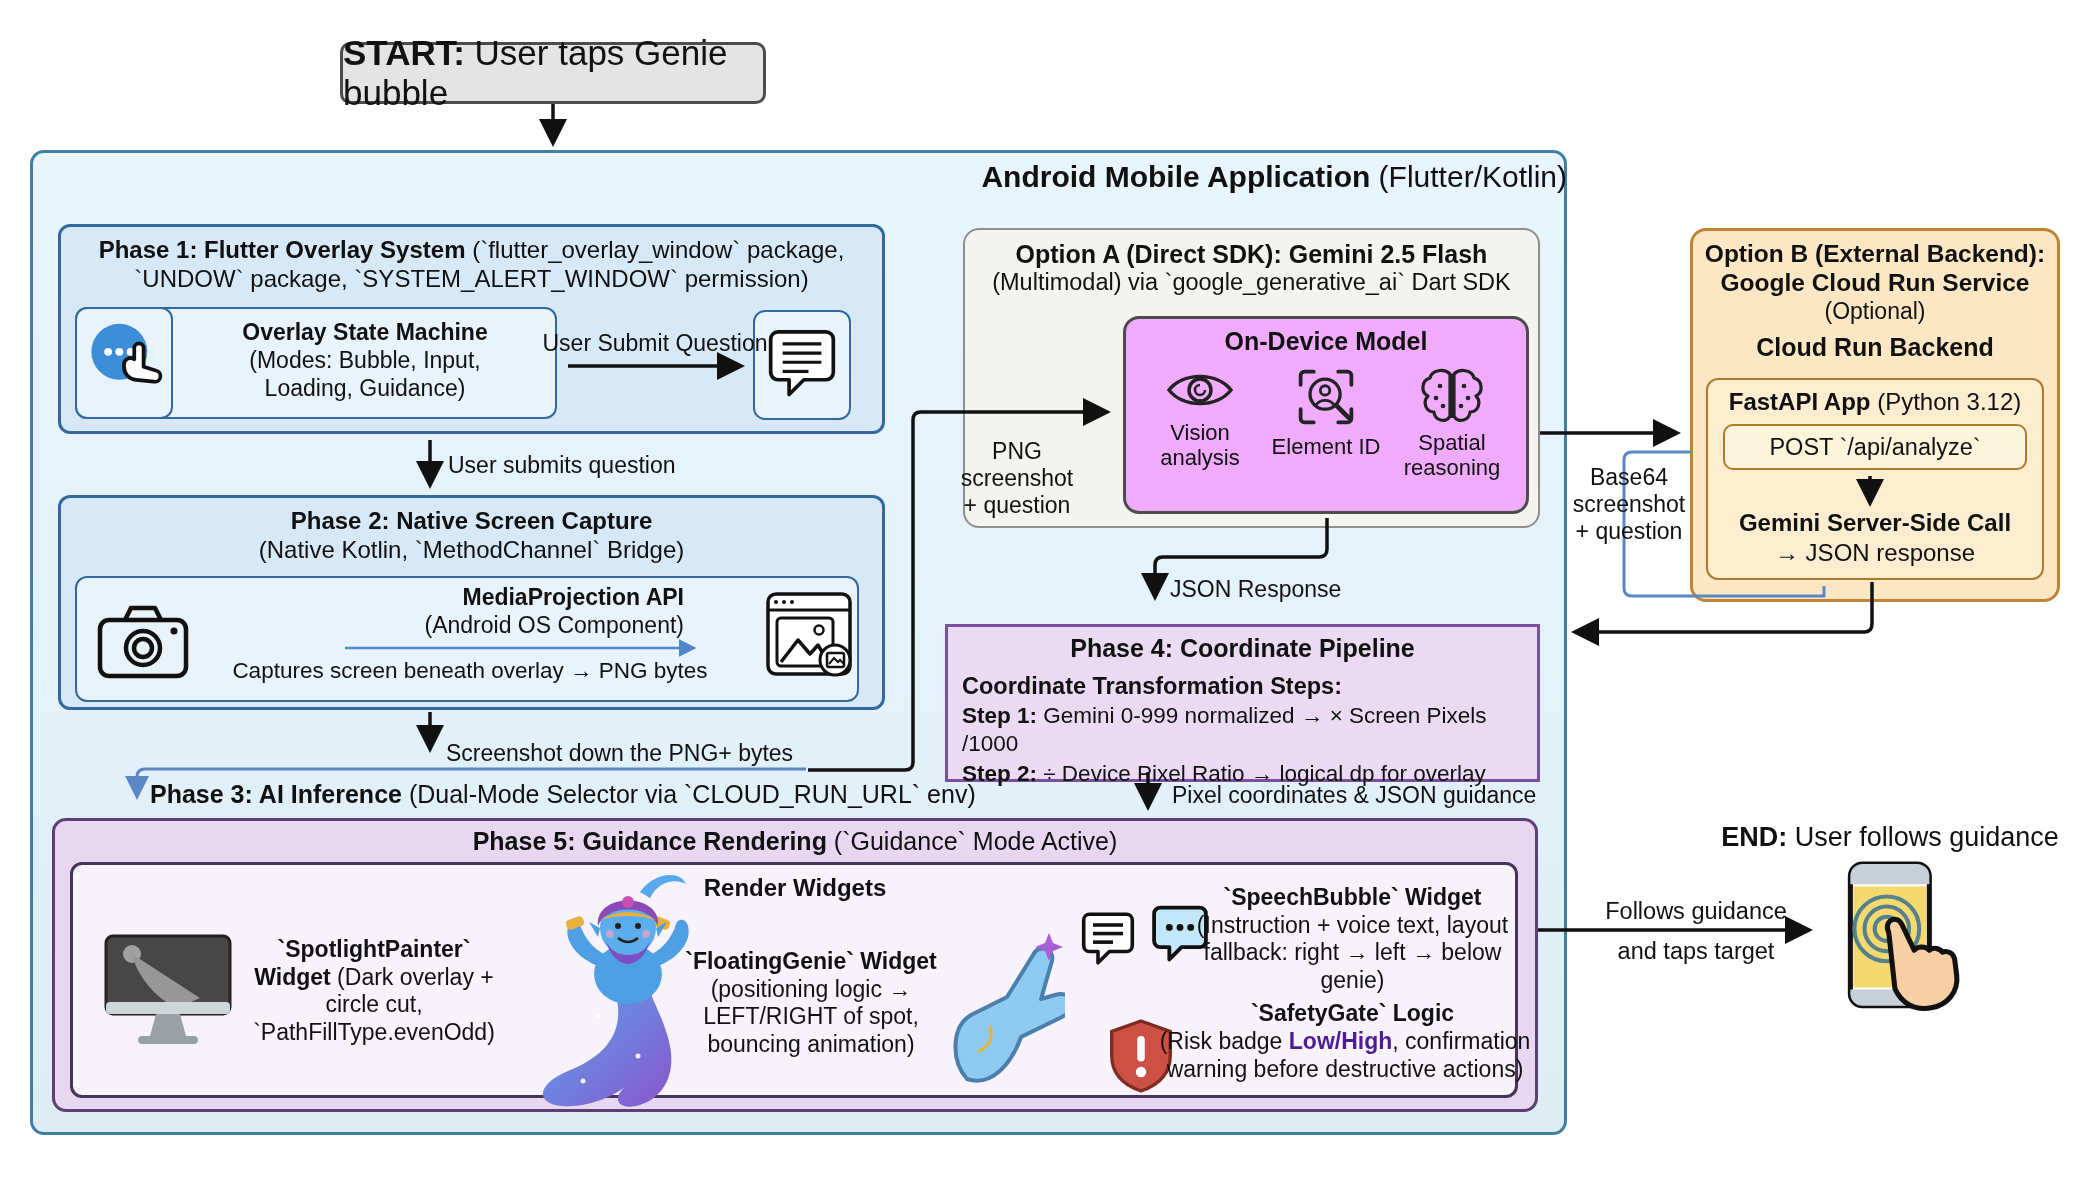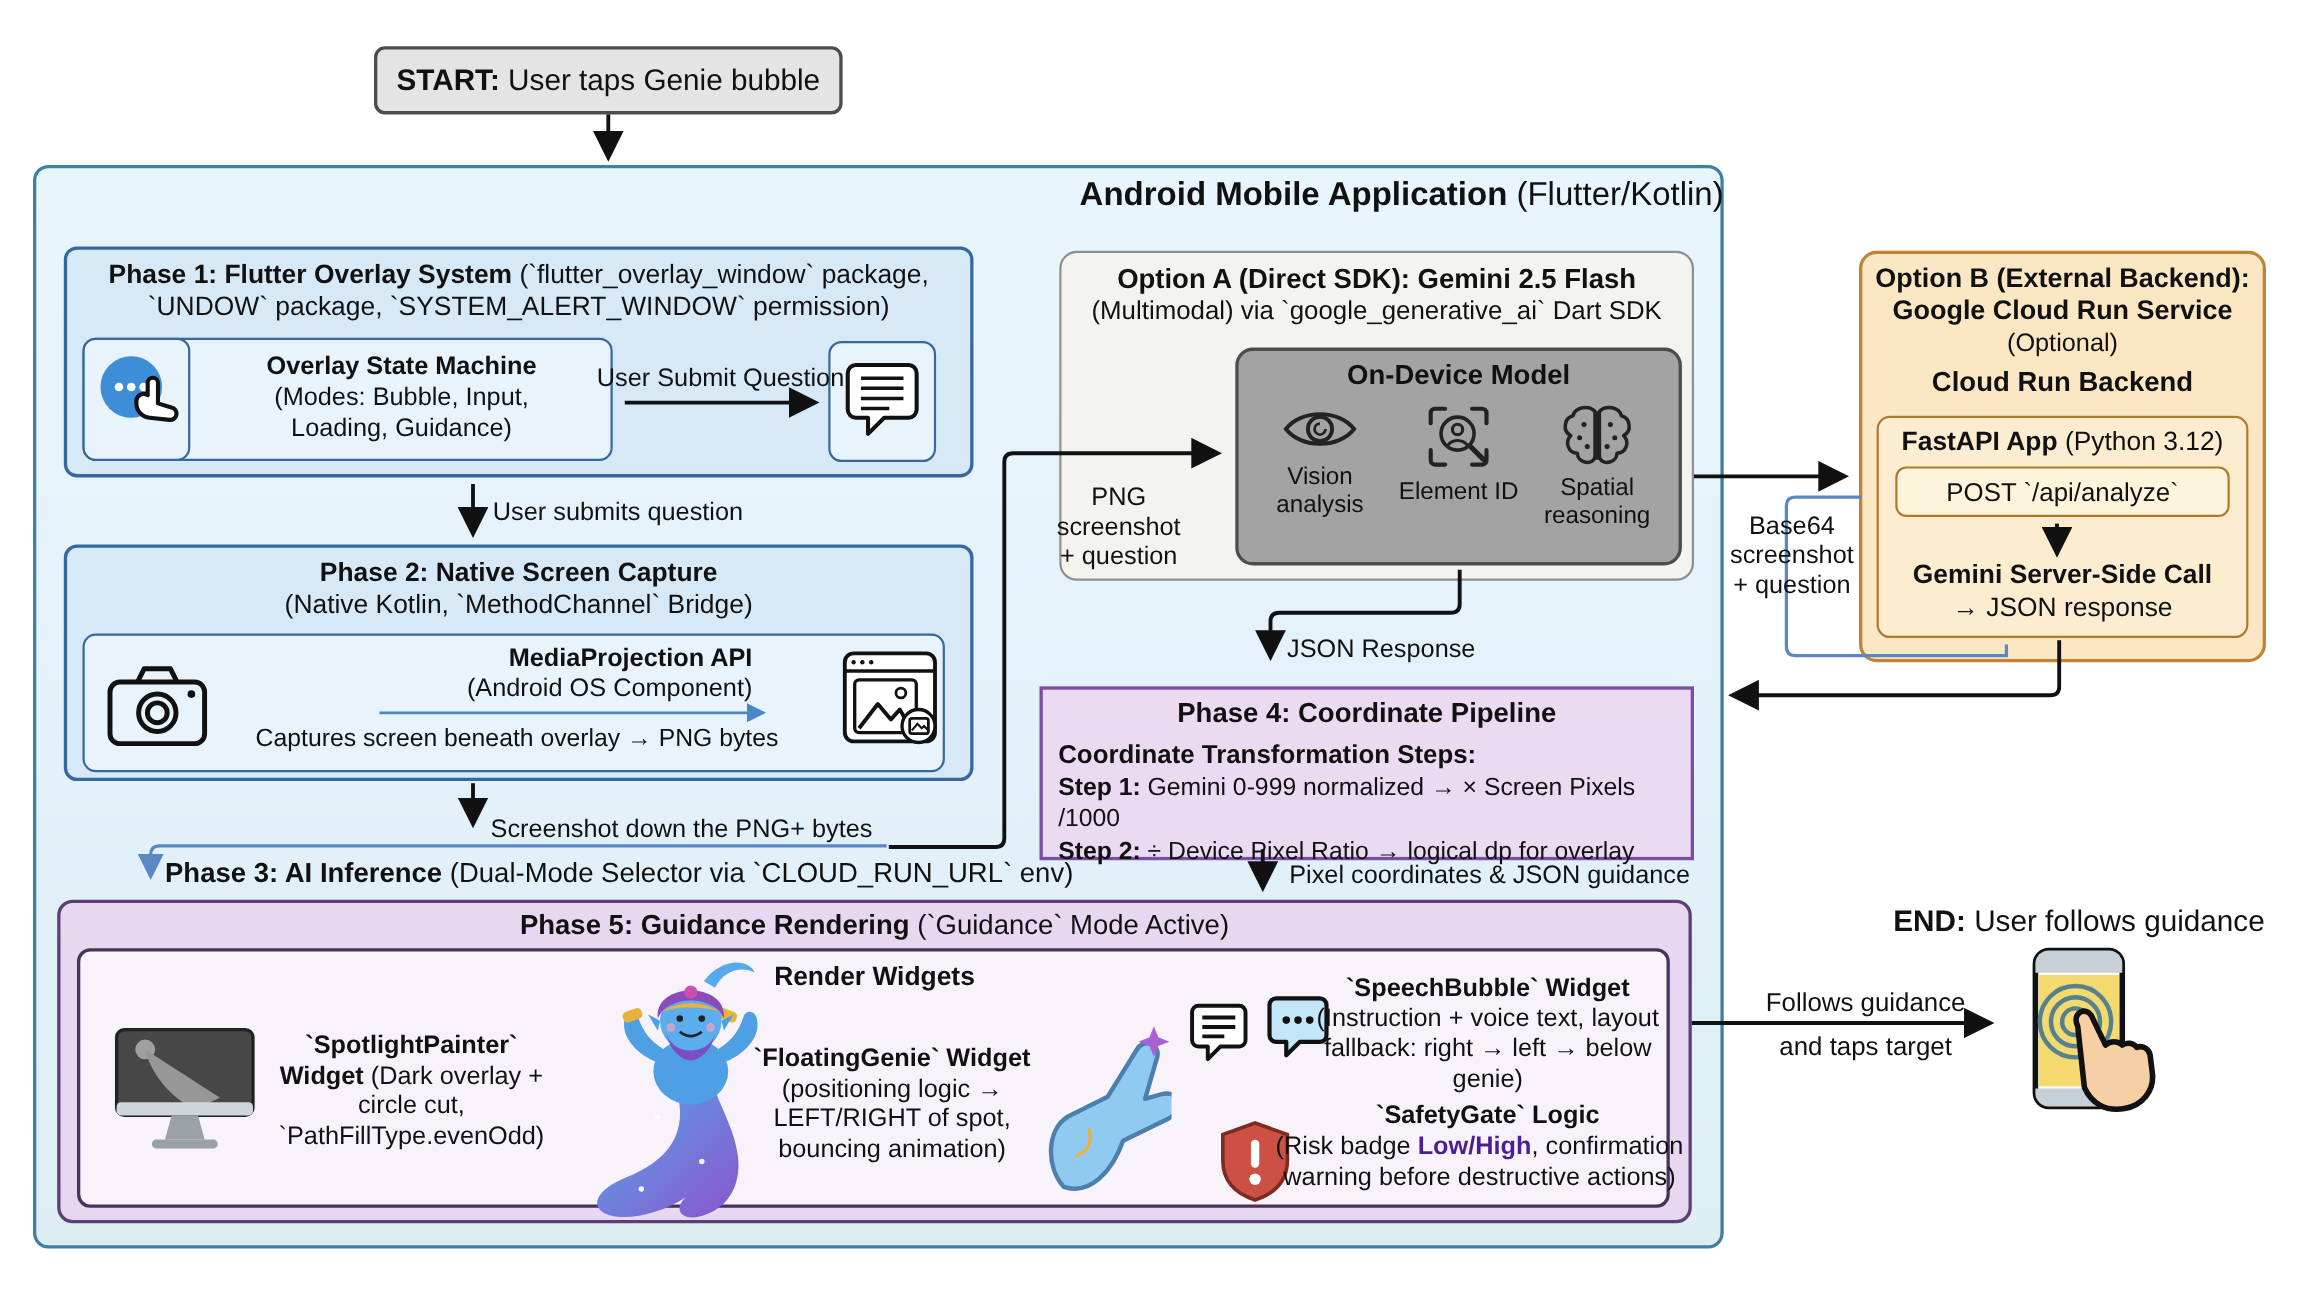--- a/index.html
+++ b/index.html
@@ -3,21 +3,21 @@
 <meta charset="utf-8">
 <style>
   html,body{margin:0;padding:0;background:#fff;}
   .canvas{position:relative;width:2100px;height:1181px;background:#fff;
     font-family:"Liberation Sans",sans-serif;color:#111;overflow:hidden;
     -webkit-font-smoothing:antialiased;}
   .abs{position:absolute;box-sizing:border-box;}
   b{font-weight:700;}
   
   .start{left:340px;top:42px;width:426px;height:62px;background:#e4e4e4;border:3px solid #4c4c4c;
-    border-radius:10px;display:flex;align-items:center;justify-content:center;font-size:27px;z-index:2;}
+    border-radius:10px;display:flex;align-items:center;justify-content:center;font-size:35px;z-index:2;}
   
   .outer{left:30px;top:150px;width:1537px;height:985px;border:3.5px solid #3f7fa3;border-radius:14px;
     background:linear-gradient(180deg,#e9f5fd 0%,#e3f1fa 55%,#ddeef3 100%);z-index:1;}
   .app-title{left:30px;top:160px;width:1537px;text-align:right;font-size:30px;z-index:2;}
   
   .bluebox{background:#d7e9f7;border:3px solid #35689e;border-radius:12px;z-index:2;}
   .innerblue{background:#e8f3fc;border:2.5px solid #35689e;border-radius:12px;z-index:3;}
   .p1{left:58px;top:224px;width:827px;height:210px;}
   .p2{left:58px;top:495px;width:827px;height:215px;}
   .hdr{padding-top:8px;text-align:center;font-size:24px;line-height:1.22;}
@@ -27,21 +27,21 @@
   .osm-text{left:180px;top:318px;width:370px;text-align:center;font-size:23px;line-height:1.22;z-index:4;}
   .speechbox{left:753px;top:310px;width:98px;height:110px;display:flex;align-items:center;justify-content:center;}
   .mp{left:75px;top:576px;width:784px;height:126px;}
   .mp-text{left:224px;top:584px;width:460px;text-align:right;font-size:23px;line-height:1.2;z-index:4;}
   .mp-cap{left:200px;top:658px;width:540px;text-align:center;font-size:22.5px;z-index:4;}
   
   .optA{left:963px;top:228px;width:577px;height:300px;background:#f3f3f0;border:2.5px solid #8f8f8f;
     border-radius:16px;z-index:2;text-align:center;}
   .optA .h1{padding-top:10px;font-size:25px;}
   .optA .h2{font-size:23.5px;}
-  .ondev{left:1123px;top:316px;width:406px;height:198px;background:#a3a3a3;border:3px solid #4c4c4c;
+  .ondev{left:1123px;top:316px;width:406px;height:198px;background:#f0abfc;border:3px solid #4c4c4c;
     border-radius:16px;z-index:3;text-align:center;}
   .ondev .t{padding-top:8px;font-size:25px;}
   .odrow{display:flex;justify-content:space-between;padding:10px 14px 0 14px;}
   .odcol{width:120px;display:flex;flex-direction:column;align-items:center;}
   .odcap{font-size:22px;line-height:1.15;margin-top:6px;}
   
   .optB{left:1690px;top:228px;width:370px;height:374px;background:#fbe7c4;border:3px solid #bf8434;
     border-radius:16px;z-index:2;text-align:center;}
   .optB .l1{padding-top:8px;font-size:24.5px;line-height:1.2;}
   .optB .l3{font-size:23px;}

